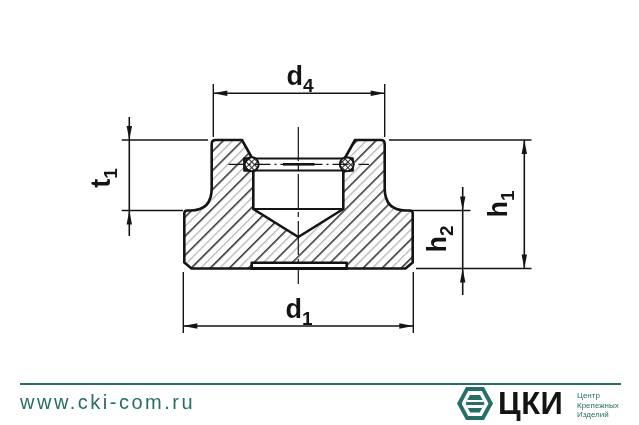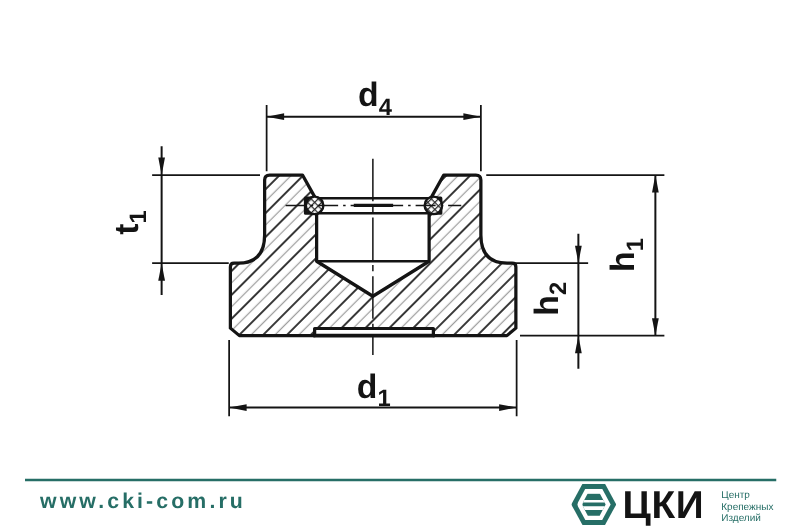--- a/index.html
+++ b/index.html
@@ -21,22 +21,22 @@
   .ext    { stroke:var(--ink); stroke-width:1.4; fill:none; }
   .dim    { stroke:var(--ink); stroke-width:1.6; fill:none; }
   .arr    { fill:var(--ink); stroke:none; }
   .ring   { fill:url(#crosshatch); stroke:var(--ink); stroke-width:1.9; }
   .lbl    { font-family:"Liberation Sans", sans-serif; font-weight:bold; font-size:27px; fill:var(--ink); }
   .sub    { font-size:19px; }
 
   
   .footer-rule { position:absolute; left:20px; top:383px; width:601px; height:2px; background:var(--accent); }
   .site-url {
-    position:absolute; left:32px; top:391px;
-    font-size:17px; font-weight:bold; letter-spacing:2.5px; color:var(--accent);
+    position:absolute; left:20px; top:391px;
+    font-size:20px; font-weight:normal; letter-spacing:2.5px; color:var(--accent);
     white-space:nowrap;
   }
   .logo { position:absolute; left:456px; top:385px; width:170px; height:38px; }
   .hex  { clip-path:polygon(25% 0,75% 0,100% 50%,75% 100%,25% 100%,0 50%); }
   .hex-outer { position:absolute; left:1px; top:2px; width:36px; height:33px; background:var(--accent); }
   .hex-mid   { position:absolute; left:4.5px; top:4px; width:27px; height:25px; background:#ffffff; }
   .hex-inner { position:absolute; left:4px; top:3.5px; width:19px; height:18px; background:var(--accent); }
   .hex-bar   { position:absolute; left:0; width:100%; height:2.6px; background:#ffffff; }
   .hex-bar.b1 { top:5px; } .hex-bar.b2 { top:10.5px; }
   .logo-text {

